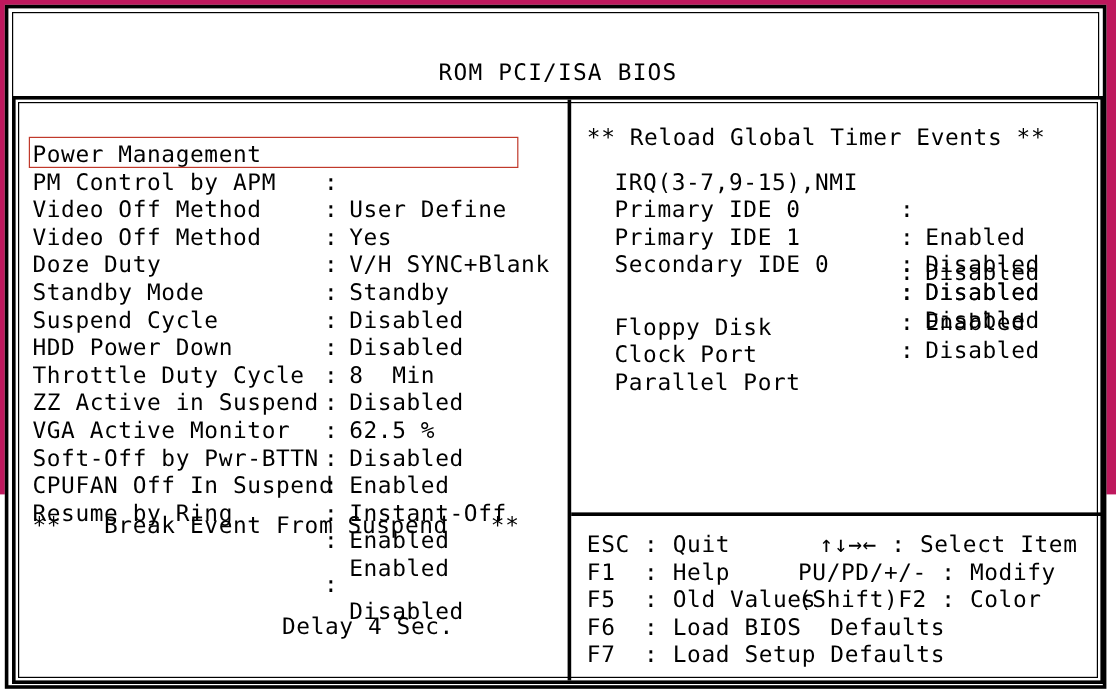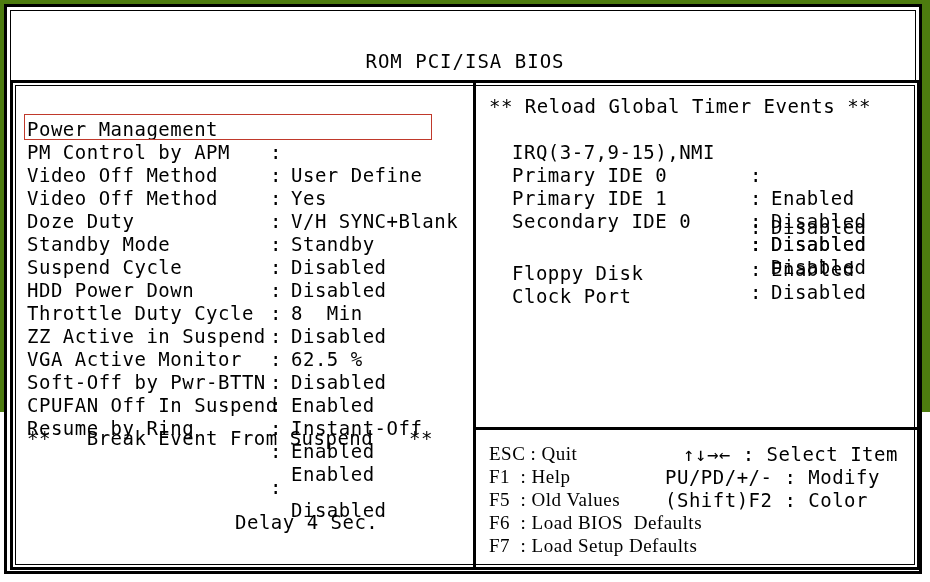--- a/index.html
+++ b/index.html
@@ -12,21 +12,21 @@
     height: 582px;
     font-family: "DejaVu Sans Mono", "Liberation Mono", monospace;
     color: #000000;
     overflow: hidden;
   }
 
   #screen {
     position: relative;
     width: 930px;
     height: 412px;
-    background: #4d7c0f;
+    background: #be185d;
   }
 
   
   .outer-frame {
     position: absolute;
     left: 4px;
     top: 4px;
     width: 918px;
     height: 570px;
     border: 3px solid #000000;
@@ -144,21 +144,21 @@
     pointer-events: none;
   }
 
   
   .help-row {
     position: absolute;
     white-space: pre;
     font-size: 19px;
     letter-spacing: 0.5px;
   }
-  .help-left  { left: 489px; font-family: Liberation Serif, serif; }
+  .help-left  { left: 489px; }
   .help-right { left: 683px; }
   .help-right-wide { left: 665px; }
 </style>
 </head>
 <body>
 
 <div id="screen">
 
   <div class="outer-frame">
     <div class="outer-frame-inner"></div>
@@ -270,21 +270,21 @@
       <span class="value">Disabled</span>
     </div>
 
     <div class="centered-note" style="left:235px; top:511px">Delay 4 Sec.</div>
   </div>
 
   <div class="highlight-box"></div>
 
   <div class="right-col">
 
-    <div class="section-head" style="left:489px; top:95px">** Reload Global Timer Events **</div>
+    <div class="section-head" style="left:489px; top:104px">** Reload Global Timer Events **</div>
 
     <div class="row" style="top:118px">
       <span class="label">IRQ(3-7,9-15),NMI</span>
       <span class="colon">:</span>
       <span class="value">Enabled</span>
     </div>
 
     <div class="row" style="top:141px">
       <span class="label">Primary IDE 0</span>
       <span class="colon">:</span>
@@ -314,20 +314,21 @@
       <span class="value" style="top:-6px">Disabled</span>
     </div>
 
     <div class="row" style="top:262px">
       <span class="label">Clock Port</span>
       <span class="colon" style="top:-4px">:</span>
       <span class="value" style="top:-4px">Enabled</span>
     </div>
 
     <div class="row" style="top:285px">
+      <span class="label">Parallel Port</span>
       <span class="colon" style="top:-4px">:</span>
       <span class="value" style="top:-4px">Disabled</span>
     </div>
   </div>
 
   <div>
     <div class="help-row help-left" style="top:443px">ESC : Quit</div>
     <div class="help-row help-right" style="top:443px">↑↓→← : Select Item</div>
 
     <div class="help-row help-left" style="top:466px">F1  : Help</div>

